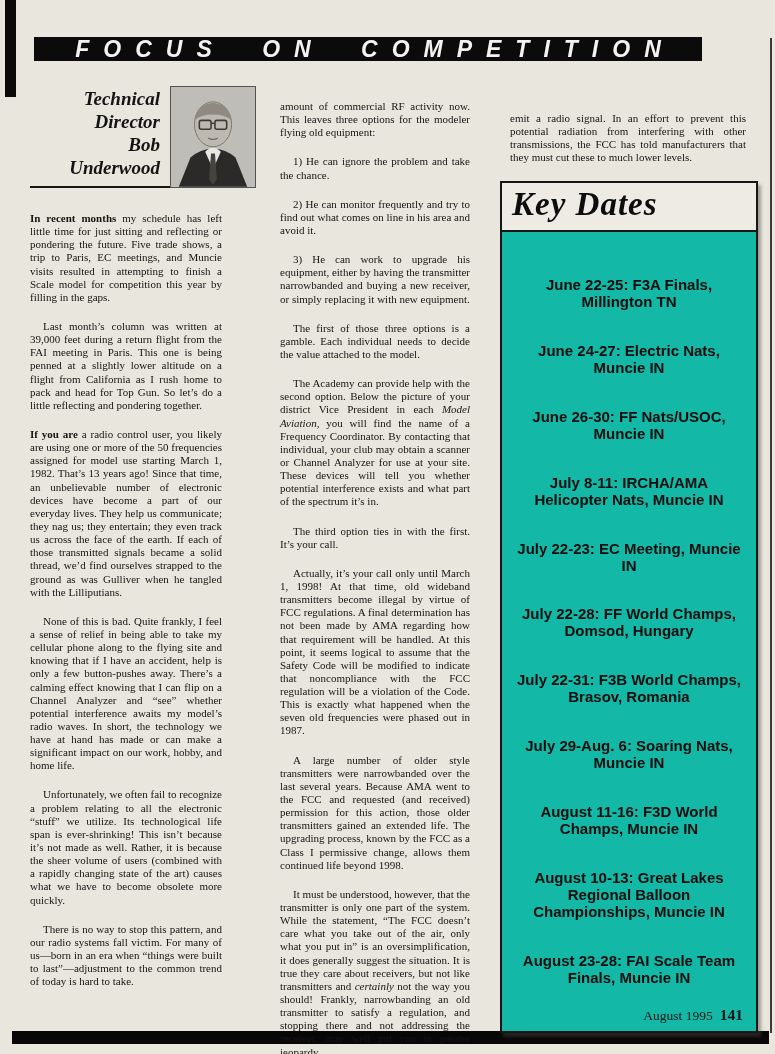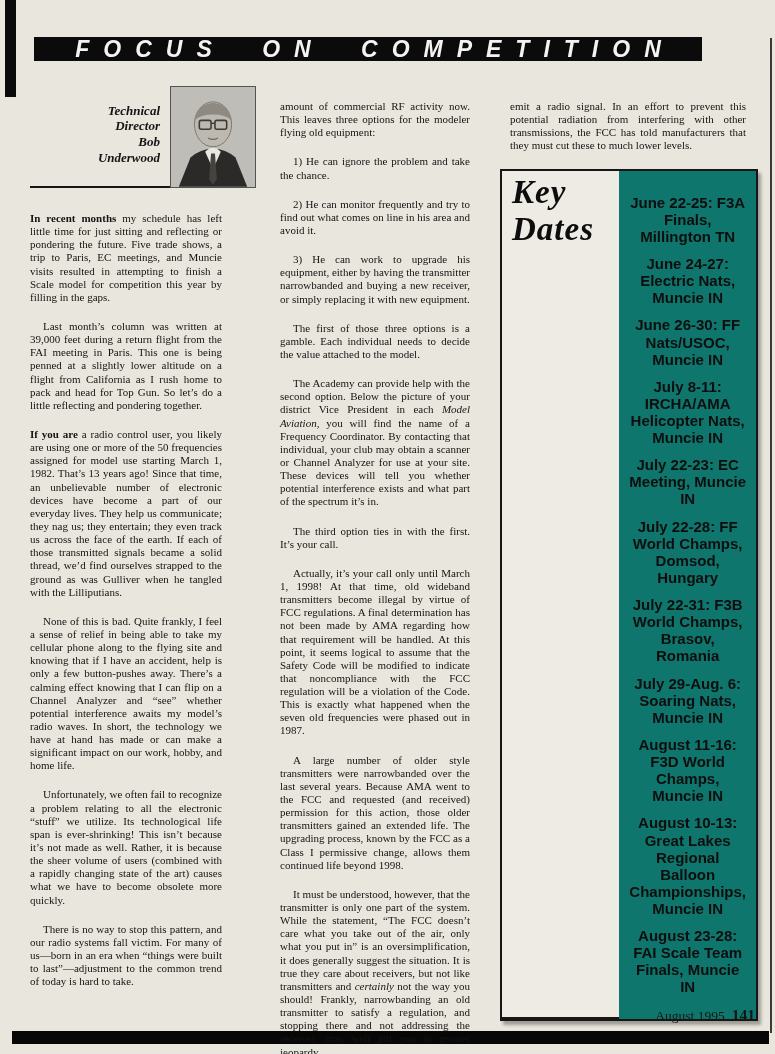--- a/index.html
+++ b/index.html
@@ -22,63 +22,63 @@
     font-family:"Liberation Sans", sans-serif; font-weight:bold; font-style:italic;
     font-size:23px; color:#f4f3ef; letter-spacing:14px; word-spacing:16px; white-space:nowrap;
     padding-left:14px; 
   }
 
   
   .byline-box { position:absolute; left:30px; top:86px; width:226px; height:102px; display:flex; align-items:stretch; }
   .byline-text {
     flex:1; display:flex; flex-direction:column; justify-content:center;
     text-align:right; padding:4px 10px 8px 0; border-bottom:2px solid #161616;
-    font-style:italic; font-weight:bold; font-size:13px; line-height:1.2;
+    font-style:italic; font-weight:bold; font-size:19px; line-height:1.2;
   }
   .photo { width:86px; height:102px; background:#c7c5c0; border:1px solid #55534f; box-sizing:border-box; }
   .photo svg { display:block; width:100%; height:100%; }
 
   
   .col { position:absolute; }
   .col1 { left:14px;  top:196px; width:224px; }
   .col2 { left:264px; top:84px;  width:222px; }
-  .col3 { left:494px; top:84px;  width:268px; }
+  .col3 { left:494px; top:96px;  width:268px; }
   .para {
     margin:16px; text-align:justify; font-size:11px; line-height:1.195;
   }
   .indent { text-indent:13px; }
   .gap { margin-top:12px; }
   .para b { font-weight:bold; }
   .para i { font-style:italic; }
 
   
   .key-dates {
     margin:8px 0 0 6px; width:258px; height:852px; box-sizing:border-box;
-    background:#0f766e; border:2px solid #161616;
+    background:#14b8a6; border:2px solid #161616;
     box-shadow:3px 4px 3px rgba(70,68,62,.45);
-    display:flex; flex-direction:row;
+    display:flex; flex-direction:column;
   }
   .kd-title-strip {
     background:#edebe4; border-bottom:2px solid #161616; padding:3px 10px 7px;
   }
   .kd-title-strip span {
     font-family:"Liberation Serif", serif; font-style:italic; font-weight:bold;
     font-size:33px; letter-spacing:1px; color:#0d0d0d;
   }
   .kd-list {
     flex:1; display:flex; flex-direction:column; justify-content:space-evenly;
     padding:13px 10px;
   }
   .kd-item {
     font-family:"Liberation Sans", sans-serif; font-weight:bold;
     font-size:15px; line-height:1.14; text-align:center; color:#0e0e0e;
   }
 
   
-  .footer { position:absolute; right:20px; top:1006px; font-size:13.5px; }
+  .footer { position:absolute; right:32px; top:1006px; font-size:13.5px; }
   .footer .pagenum { font-weight:bold; font-size:15.5px; margin-left:7px; }
 </style>
 </head>
 <body>
 
 <div class="page">
 
   <div class="edge-left"></div>
   <div class="edge-bottom"></div>
   <div class="edge-right"></div>

